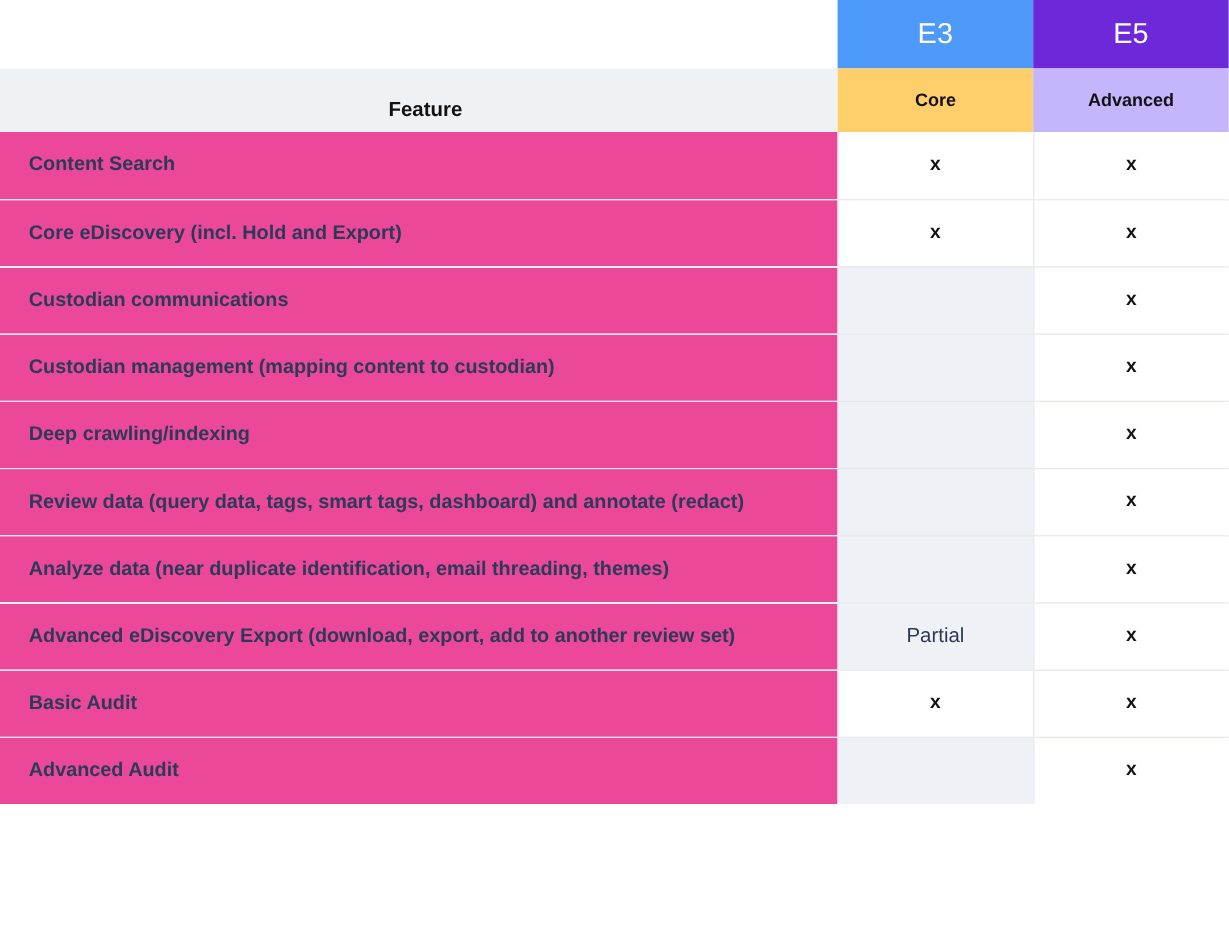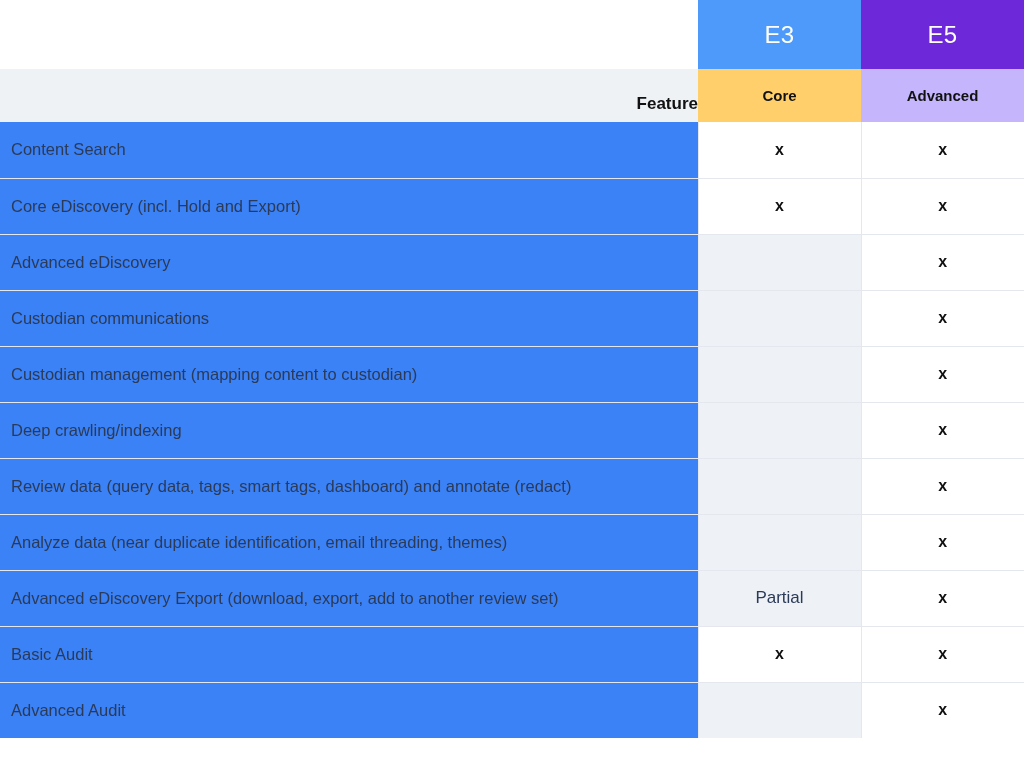--- a/index.html
+++ b/index.html
@@ -18,21 +18,21 @@
   .comparison-table {
     width: 1024px;
     border-collapse: collapse;
     table-layout: fixed;
   }
 
   .comparison-table col.col-feature { width: 698px; }
   .comparison-table col.col-plan    { width: 163px; }
 
   
-  tr.plan-name-row { height: 69px; border-radius: 23px; }
+  tr.plan-name-row { height: 57px; border-radius: 23px; }
 
   .plan-blank {
     background: #ffffff;
     border: none;
   }
 
   .plan-name-cell {
     text-align: center;
     vertical-align: middle;
     color: #ffffff;
@@ -46,21 +46,21 @@
   .plan-name-cell.e5 { background: #6d28d9; }
 
   
   tr.tier-row { height: 53px; }
 
   .feature-head {
     background: #eff2f5;
     color: #121212;
     font-size: 17px;
     font-weight: bold;
-    text-align: right;
+    text-align: center;
     vertical-align: middle;
     padding: 16px 0 0 11px;
     border: none;
   }
 
   .tier-cell {
     text-align: center;
     vertical-align: middle;
     color: #111111;
     font-size: 15px;
@@ -70,25 +70,25 @@
   }
   .tier-cell.core     { background: #fecf6b; }
   .tier-cell.advanced { background: #c4b5fd; margin-left: 44px; }
 
   
   tr.feature-row { height: 56px; }
 
   .feature-cell {
     color: #2b3a58;
     font-size: 16.5px;
-    font-weight: 400;
+    font-weight: 700;
     text-align: left;
     vertical-align: middle;
-    padding: 0 12px 0 11px;
-    background: #3b82f6;
+    padding: 0 12px 0 24px;
+    background: #ec4899;
     border-top: 1px solid #e4e7ee;
     white-space: nowrap;
     overflow: hidden;
   }
   tr.feature-row:first-of-type .feature-cell { border-top: none; }
 
   .value-cell {
     text-align: center;
     vertical-align: middle;
     font-size: 16.5px;
@@ -139,25 +139,20 @@
       <td class="feature-cell">Content Search</td>
       <td class="value-cell mark">x</td>
       <td class="value-cell mark">x</td>
     </tr>
     <tr class="feature-row">
       <td class="feature-cell">Core eDiscovery (incl. Hold and Export)</td>
       <td class="value-cell mark">x</td>
       <td class="value-cell mark">x</td>
     </tr>
     <tr class="feature-row">
-      <td class="feature-cell">Advanced eDiscovery</td>
-      <td class="value-cell empty"></td>
-      <td class="value-cell mark">x</td>
-    </tr>
-    <tr class="feature-row">
       <td class="feature-cell">Custodian communications</td>
       <td class="value-cell empty"></td>
       <td class="value-cell mark">x</td>
     </tr>
     <tr class="feature-row">
       <td class="feature-cell">Custodian management (mapping content to custodian)</td>
       <td class="value-cell empty"></td>
       <td class="value-cell mark">x</td>
     </tr>
     <tr class="feature-row">

